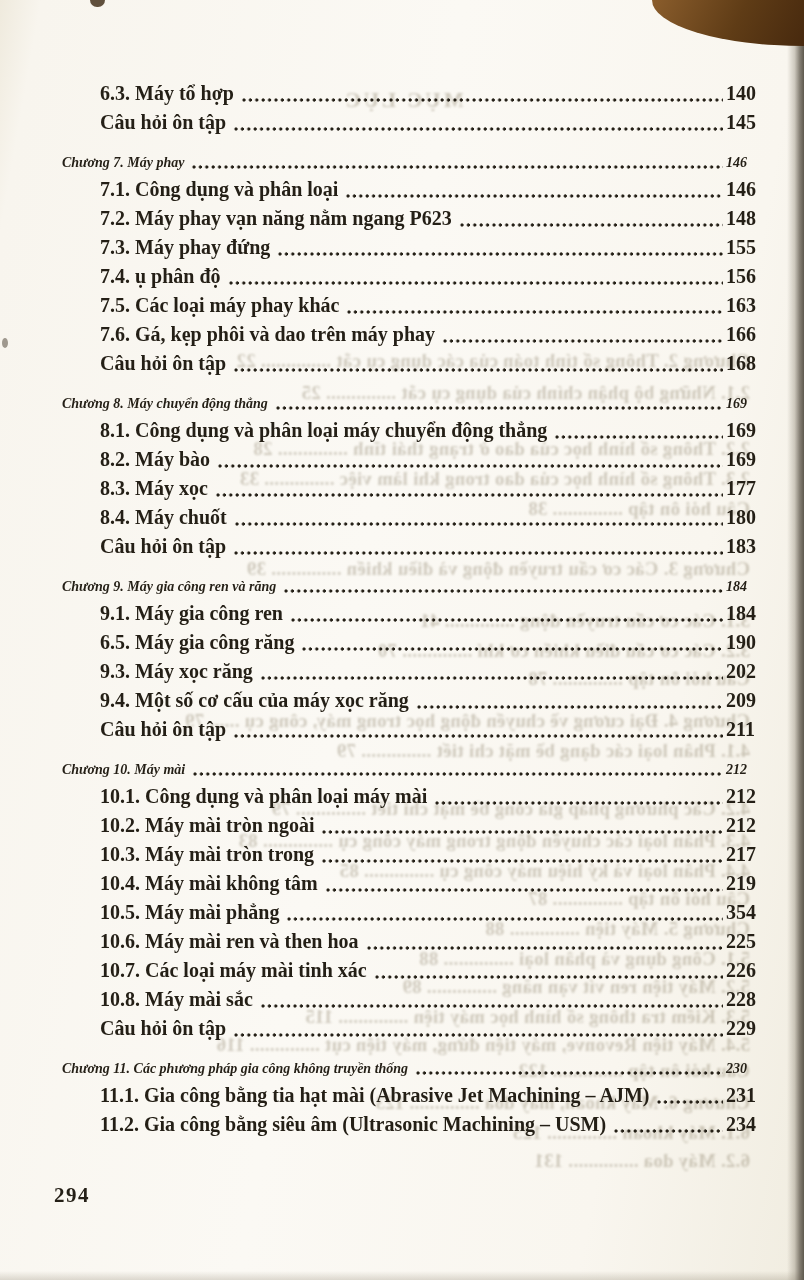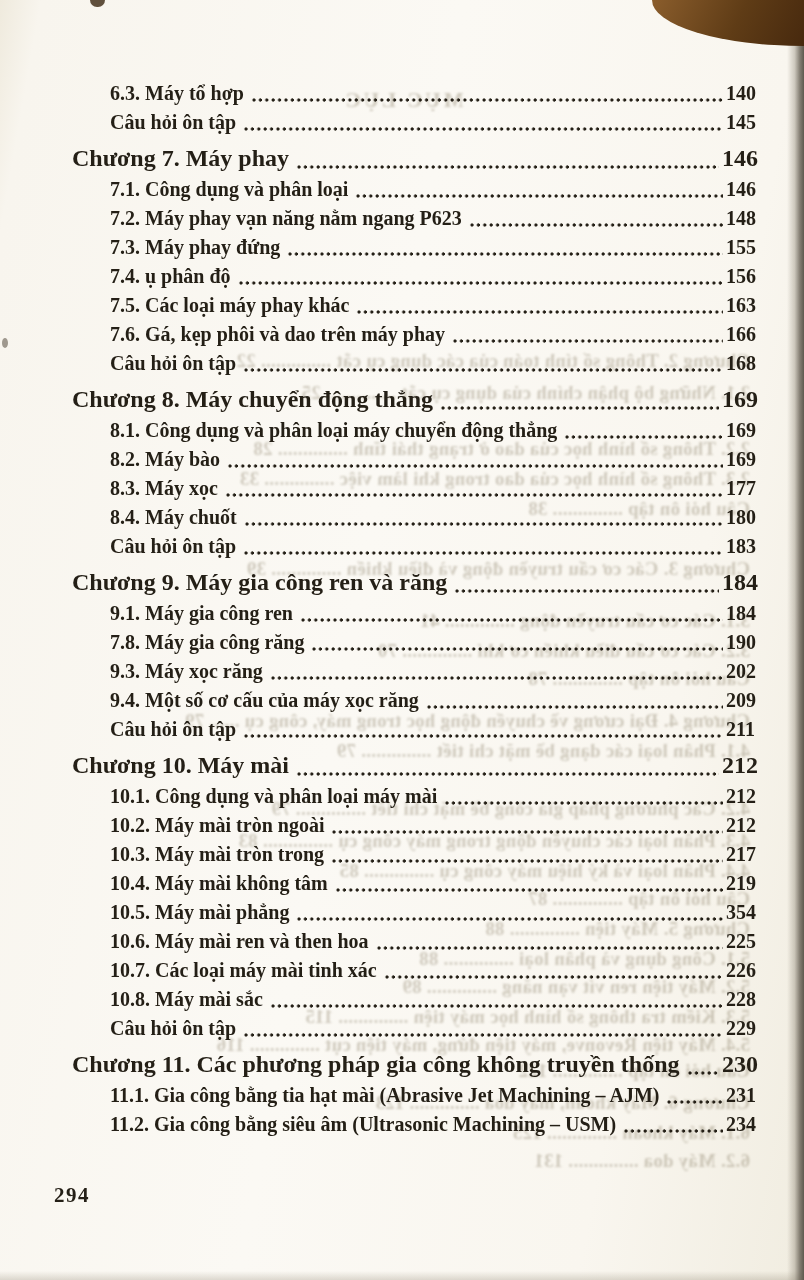--- a/index.html
+++ b/index.html
@@ -56,27 +56,27 @@
     color:var(--ghost);
     filter:blur(0.8px);
     font-weight:700;font-size:18.5px;line-height:1;
     white-space:nowrap;overflow:hidden;
     letter-spacing:0.4px;
   }
   .ghost.center{text-align:center;font-size:21px;letter-spacing:3px;}
 
   
   .toc{
-    position:absolute;left:62px;right:46px;top:76px;z-index:3;margin-left:10px;
+    position:absolute;left:62px;right:46px;top:76px;z-index:3;
   }
   .row{
     display:flex;align-items:flex-end;height:29px;
     font-weight:700;font-size:20px;line-height:1;
   }
-  .row.chapter{height:38px;font-size:24px;}
+  .row.chapter{height:38px;font-size:14px;font-style:italic;}
   .row.section{padding-left:38px;}
   .row .label{white-space:nowrap;padding-bottom:2px;}
   .row .dots{
     flex:1;height:20px;margin:0 3px 0 7px;
     background-image:radial-gradient(circle at 3px 15px, var(--ink) 1.35px, rgba(0,0,0,0) 1.9px);
     background-size:6.4px 20px;
     background-repeat:repeat-x;
   }
   .row .pnum{min-width:32px;padding-bottom:2px;}
 
@@ -203,21 +203,21 @@
         <span class="label">Chương 9. Máy gia công ren và răng</span>
         <span class="dots"></span>
         <span class="pnum">184</span>
       </div>
       <div class="row section">
         <span class="label">9.1. Máy gia công ren</span>
         <span class="dots"></span>
         <span class="pnum">184</span>
       </div>
       <div class="row section">
-        <span class="label">7.8. Máy gia công răng</span>
+        <span class="label">6.5. Máy gia công răng</span>
         <span class="dots"></span>
         <span class="pnum">190</span>
       </div>
       <div class="row section">
         <span class="label">9.3. Máy xọc răng</span>
         <span class="dots"></span>
         <span class="pnum">202</span>
       </div>
       <div class="row section">
         <span class="label">9.4. Một số cơ cấu của máy xọc răng</span>

